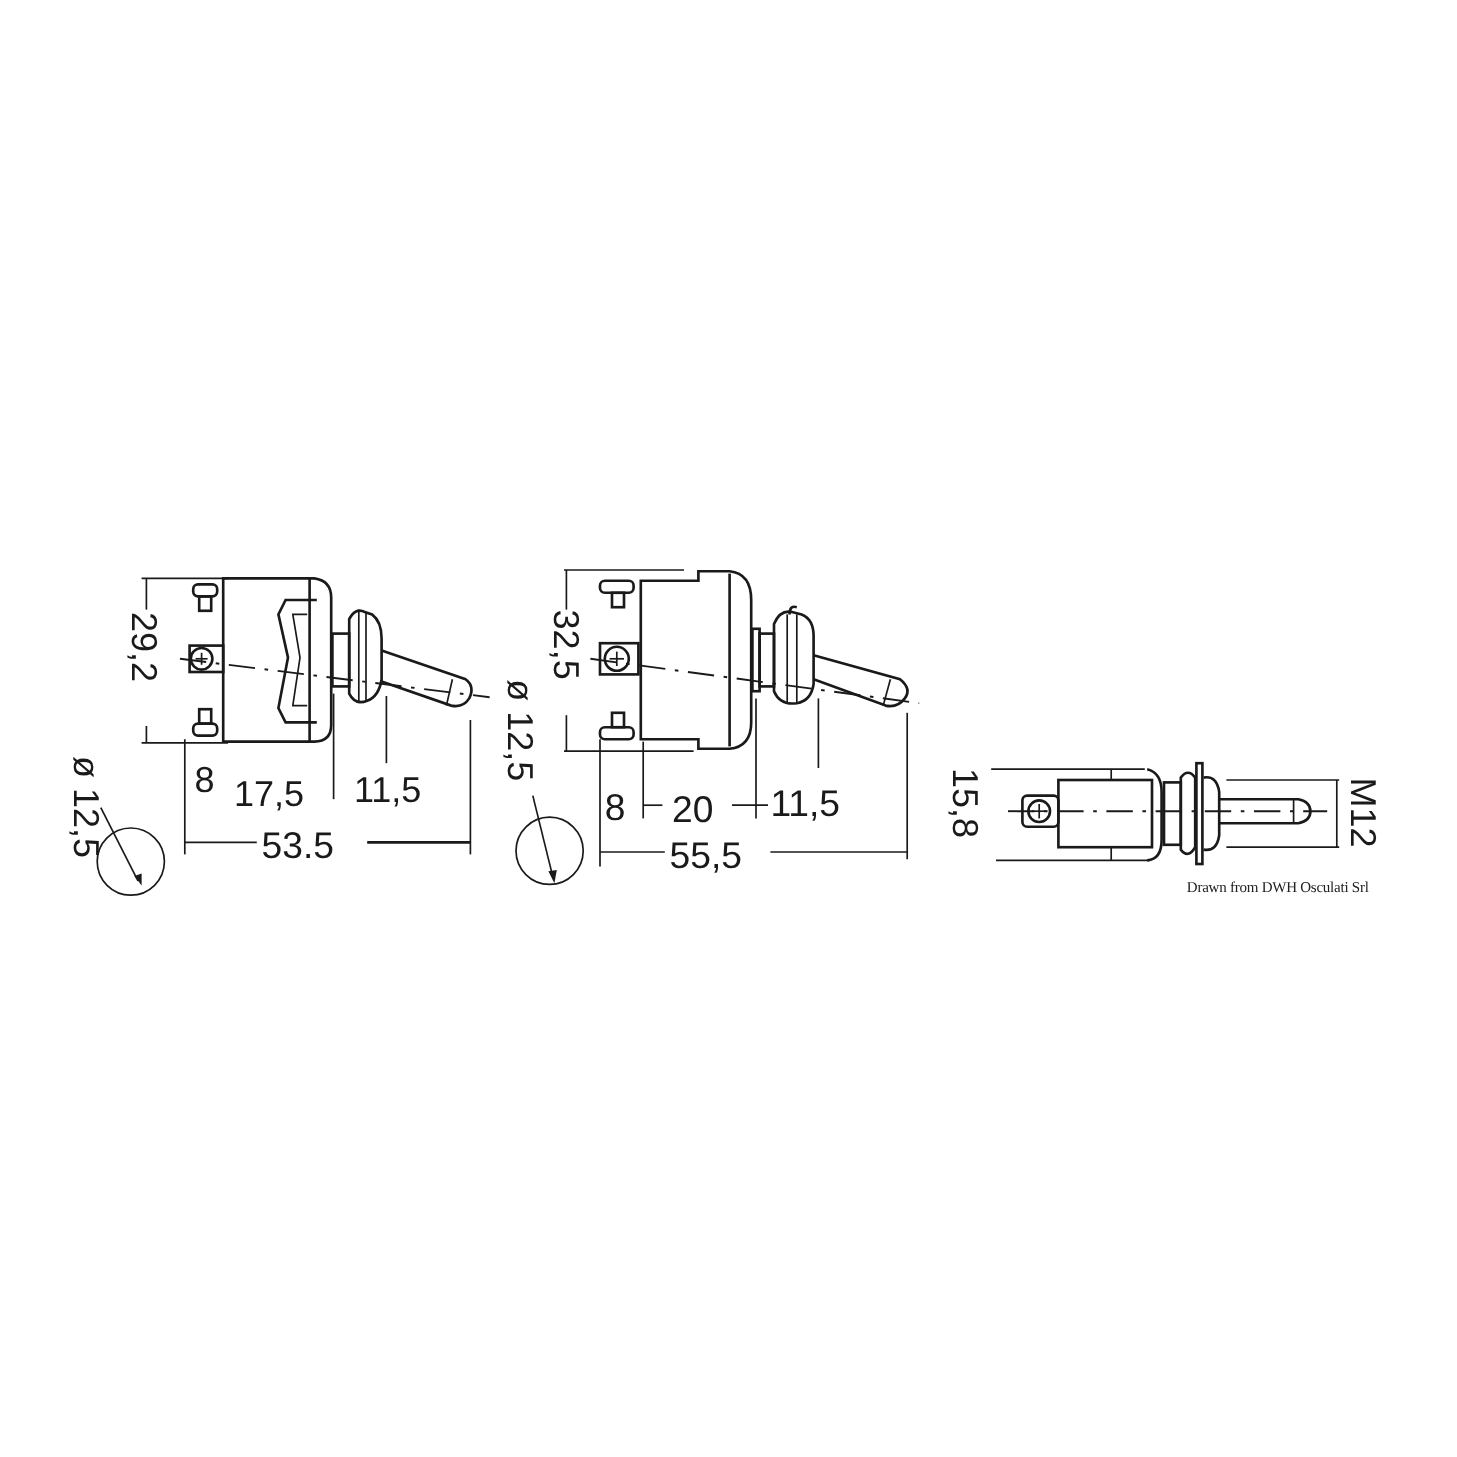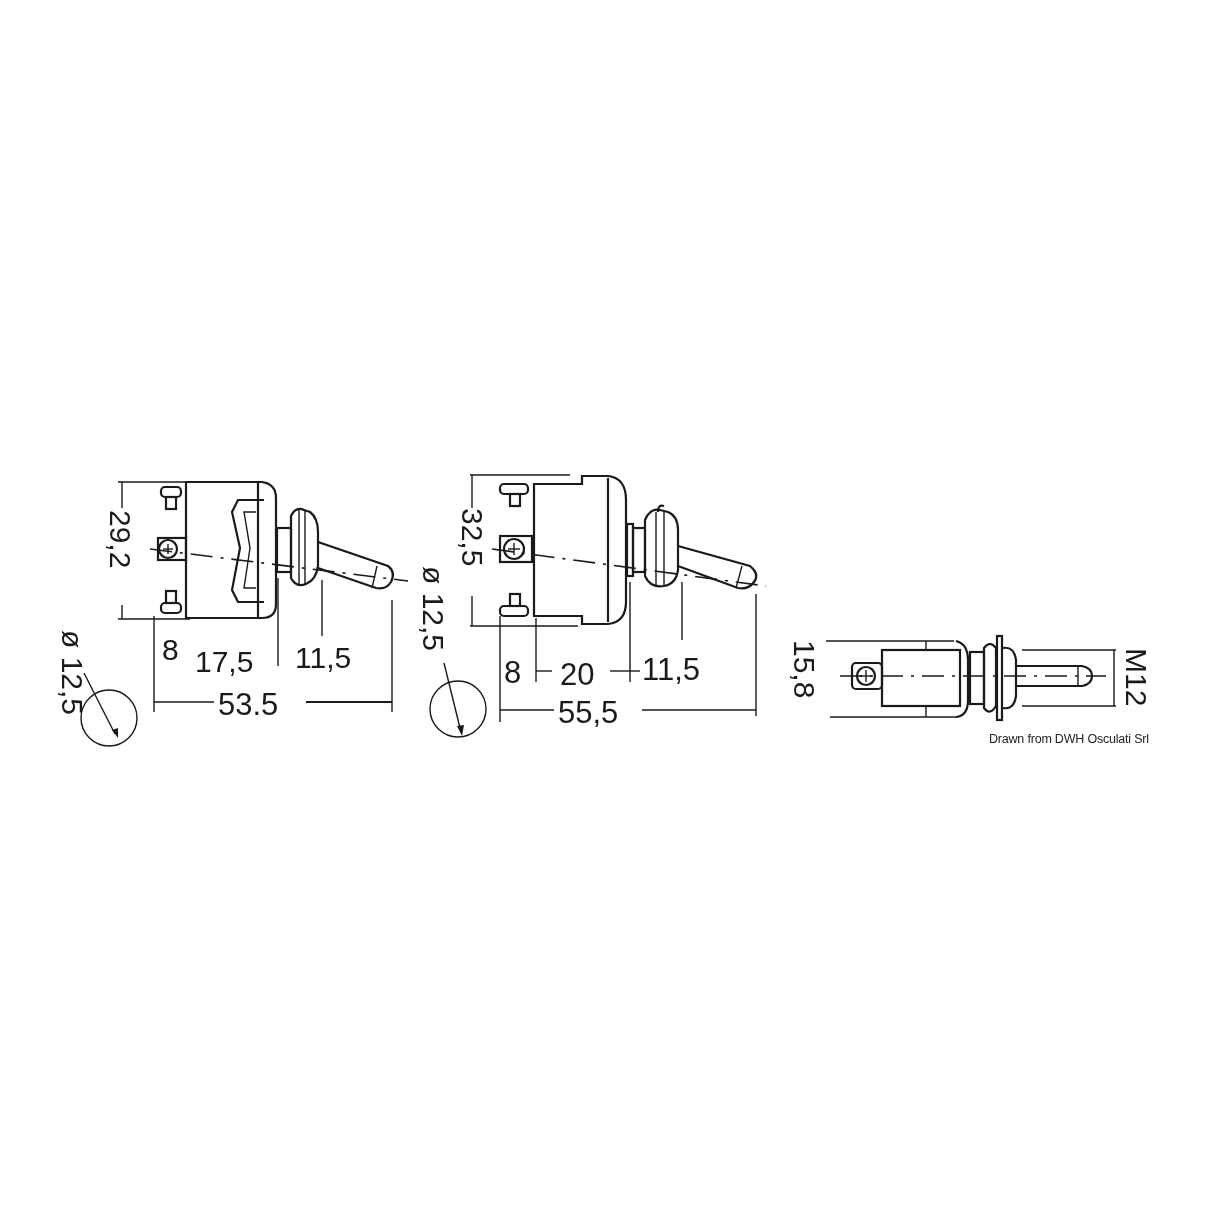--- a/index.html
+++ b/index.html
@@ -5,21 +5,21 @@
   html, body { margin: 0; padding: 0; background: #ffffff; }
   body { width: 1214px; height: 1214px; position: relative; overflow: hidden; }
   #drawing { position: absolute; left: 0; top: 0; }
   .dim { font-family: "Liberation Sans", sans-serif; fill: #1a1a1a; }
   .ln { stroke: #1a1a1a; fill: none; stroke-width: 2.2; }
   .thin { stroke: #1a1a1a; fill: none; stroke-width: 1.4; }
   .center { stroke: #1a1a1a; stroke-width: 1.6; stroke-dasharray: 22 8 3 8; fill: none; }
   .white { fill: #ffffff; }
   #caption {
     position: absolute; left: 989px; top: 732px;
-    font-family: Liberation Sans, sans-serif; font-size: 12.5px; color: #222;
+    font-family: Liberation Serif, serif; font-size: 12.5px; color: #222;
     white-space: nowrap; letter-spacing: -0.2px;
   }
 </style>
 </head>
 <body>
 
 <svg id="drawing" width="1214" height="1214" viewBox="0 0 1214 1214" xmlns="http://www.w3.org/2000/svg">
 
   <g>
 

